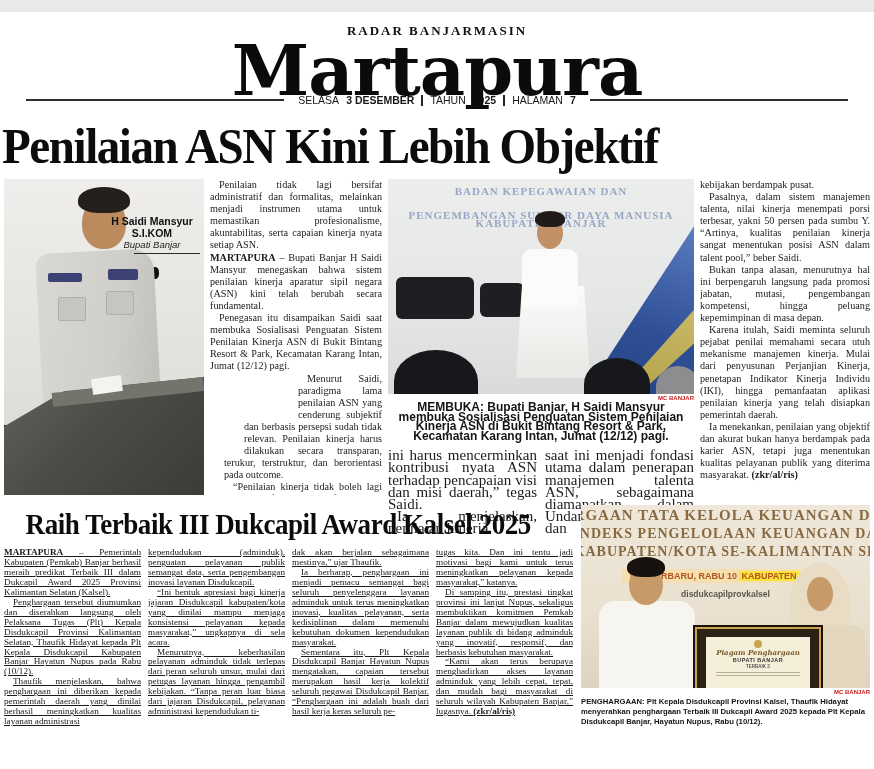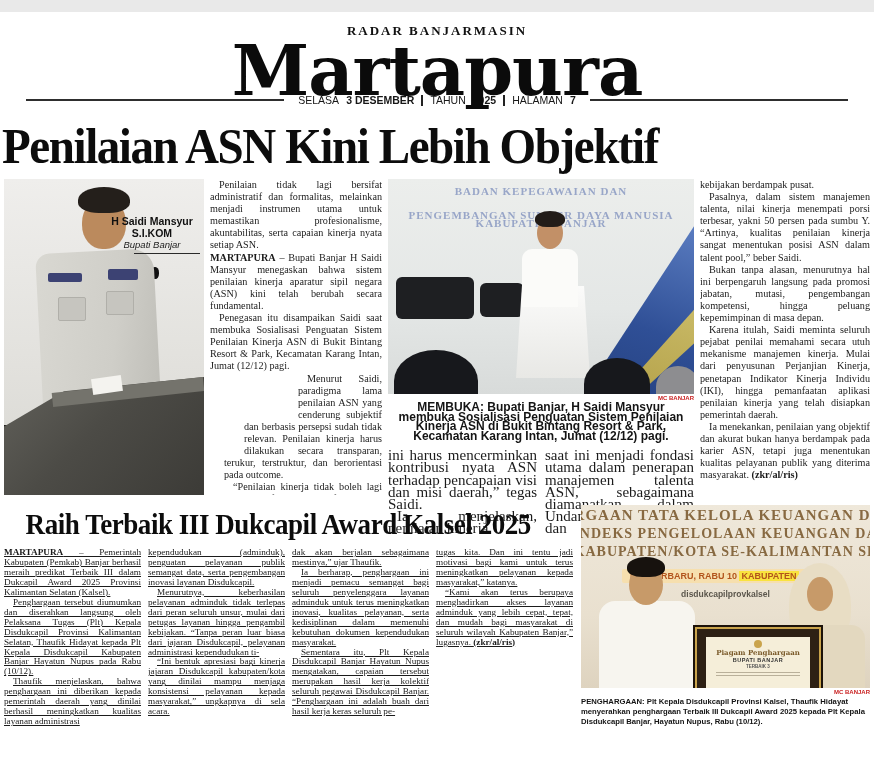--- a/index.html
+++ b/index.html
@@ -110,21 +110,21 @@
   .p2-manbody{position:absolute;left:18px;top:96px;width:96px;height:90px;background:#f7f5ef;border-radius:16px 16px 0 0;}
   .p2-manhead{position:absolute;left:48px;top:60px;width:34px;height:40px;background:#c79a69;border-radius:50%;}
   .p2-manhair{position:absolute;left:46px;top:52px;width:38px;height:20px;background:#17120e;border-radius:50% 50% 40% 40%;}
   .p2-hijab{position:absolute;left:208px;top:58px;width:62px;height:84px;background:#e8ddc4;border-radius:50% 50% 42% 42%;}
   .p2-face{position:absolute;left:226px;top:72px;width:26px;height:34px;background:#c79a69;border-radius:50%;}
   .p2-wbody{position:absolute;left:196px;top:120px;width:88px;height:66px;background:#e3d8bf;border-radius:14px 14px 0 0;}
   .p2-frame{position:absolute;left:112px;top:120px;width:126px;height:78px;background:#2d2014;
             border:2px solid #1c1209;box-shadow:0 0 0 2px #caa44c inset;display:flex;align-items:center;justify-content:center;}
   .p2-cert{width:104px;height:58px;background:#f5eed9;text-align:center;overflow:hidden;}
   .p2-cert .dot{width:8px;height:8px;background:#caa44c;border-radius:50%;margin:3px auto 1px;}
-  .p2-cert .t1{font-family:"DejaVu Serif",serif;font-weight:700;font-size:7px;color:#7a5a2a;line-height:8px;}
+  .p2-cert .t1{font-family:"DejaVu Serif",serif;font-style:italic;font-weight:700;font-size:7px;color:#7a5a2a;line-height:8px;}
   .p2-cert .t2{font-family:"Liberation Sans",sans-serif;font-weight:700;font-size:5.5px;color:#333;line-height:7px;letter-spacing:.5px;}
   .p2-cert .t3{font-family:"Liberation Sans",sans-serif;font-weight:700;font-size:4.5px;color:#555;line-height:6px;}
   .p2-cert .ln{height:1px;background:#b9b09a;margin:2px 10px;}
   .caption2{font-family:"Liberation Sans",sans-serif;font-weight:700;font-size:7.7px;
             line-height:9.8px;color:#141414;margin-top:1px;text-align:left;}
 </style>
 </head>
 <body>
 
 <div class="page">
@@ -229,30 +229,31 @@
     <div class="bleft">
       <h2 class="head">Raih Terbaik III Dukcapil Award Kalsel 2025</h2>
       <div class="cols4">
         <div class="col">
           <p class="p first"><span class="lead">MARTAPURA</span><span> – Pemerintah Kabupaten (Pemkab) Banjar berhasil meraih predikat Terbaik III dalam Dukcapil Award 2025 Provinsi Kalimantan Selatan (Kalsel).</span></p>
           <p class="p">Penghargaan tersebut diumumkan dan diserahkan langsung oleh Pelaksana Tugas (Plt) Kepala Disdukcapil Provinsi Kalimantan Selatan, Thaufik Hidayat kepada Plt Kepala Disdukcapil Kabupaten Banjar Hayatun Nupus pada Rabu (10/12).</p>
           <p class="p">Thaufik menjelaskan, bahwa penghargaan ini diberikan kepada pemerintah daerah yang dinilai berhasil meningkatkan kualitas layanan administrasi</p>
         </div>
         <div class="col">
           <p class="p first">kependudukan (adminduk), penguatan pelayanan publik semangat data, serta pengembangan inovasi layanan Disdukcapil.</p>
+          <p class="p">“Ini bentuk apresiasi bagi kinerja jajaran Disdukcapil kabupaten/kota yang dinilai mampu menjaga konsistensi pelayanan kepada masyarakat,” ungkapnya di sela acara.</p>
           <p class="p">Menurutnya, keberhasilan pelayanan adminduk tidak terlepas dari peran seluruh unsur, mulai dari petugas layanan hingga pengambil kebijakan. “Tanpa peran luar biasa dari jajaran Disdukcapil, pelayanan administrasi kependudukan ti-</p>
-          <p class="p">“Ini bentuk apresiasi bagi kinerja jajaran Disdukcapil kabupaten/kota yang dinilai mampu menjaga konsistensi pelayanan kepada masyarakat,” ungkapnya di sela acara.</p>
         </div>
         <div class="col">
           <p class="p first">dak akan berjalan sebagaimana mestinya,” ujar Thaufik.</p>
           <p class="p">Ia berharap, penghargaan ini menjadi pemacu semangat bagi seluruh penyelenggara layanan adminduk untuk terus meningkatkan inovasi, kualitas pelayanan, serta kedisiplinan dalam memenuhi kebutuhan dokumen kependudukan masyarakat.</p>
           <p class="p">Sementara itu, Plt Kepala Disdukcapil Banjar Hayatun Nupus mengatakan, capaian tersebut merupakan hasil kerja kolektif seluruh pegawai Disdukcapil Banjar. “Penghargaan ini adalah buah dari hasil kerja keras seluruh pe-</p>
         </div>
         <div class="col">
           <p class="p first">tugas kita. Dan ini tentu jadi motivasi bagi kami untuk terus meningkatkan pelayanan kepada masyarakat,” katanya.</p>
+          <p class="p">Di samping itu, prestasi tingkat provinsi ini lanjut Nupus, sekaligus membuktikan komitmen Pemkab Banjar dalam mewujudkan kualitas layanan publik di bidang adminduk yang inovatif, responsif, dan berbasis kebutuhan masyarakat.</p>
           <p class="p"><span>“Kami akan terus berupaya menghadirkan akses layanan adminduk yang lebih cepat, tepat, dan mudah bagi masyarakat di seluruh wilayah Kabupaten Banjar,” lugasnya. </span><span class="sig">(zkr/al/ris)</span></p>
         </div>
       </div>
     </div>
 
     <div class="bright">
       <div class="photo2">
         <div class="p2-banner" style="top:2px;font-size:15px;">RGAAN TATA KELOLA KEUANGAN DI</div>
         <div class="p2-banner" style="top:21px;font-size:14px;">INDEKS PENGELOLAAN KEUANGAN DA</div>
         <div class="p2-banner" style="top:39px;font-size:14px;">KABUPATEN/KOTA SE-KALIMANTAN SE</div>

